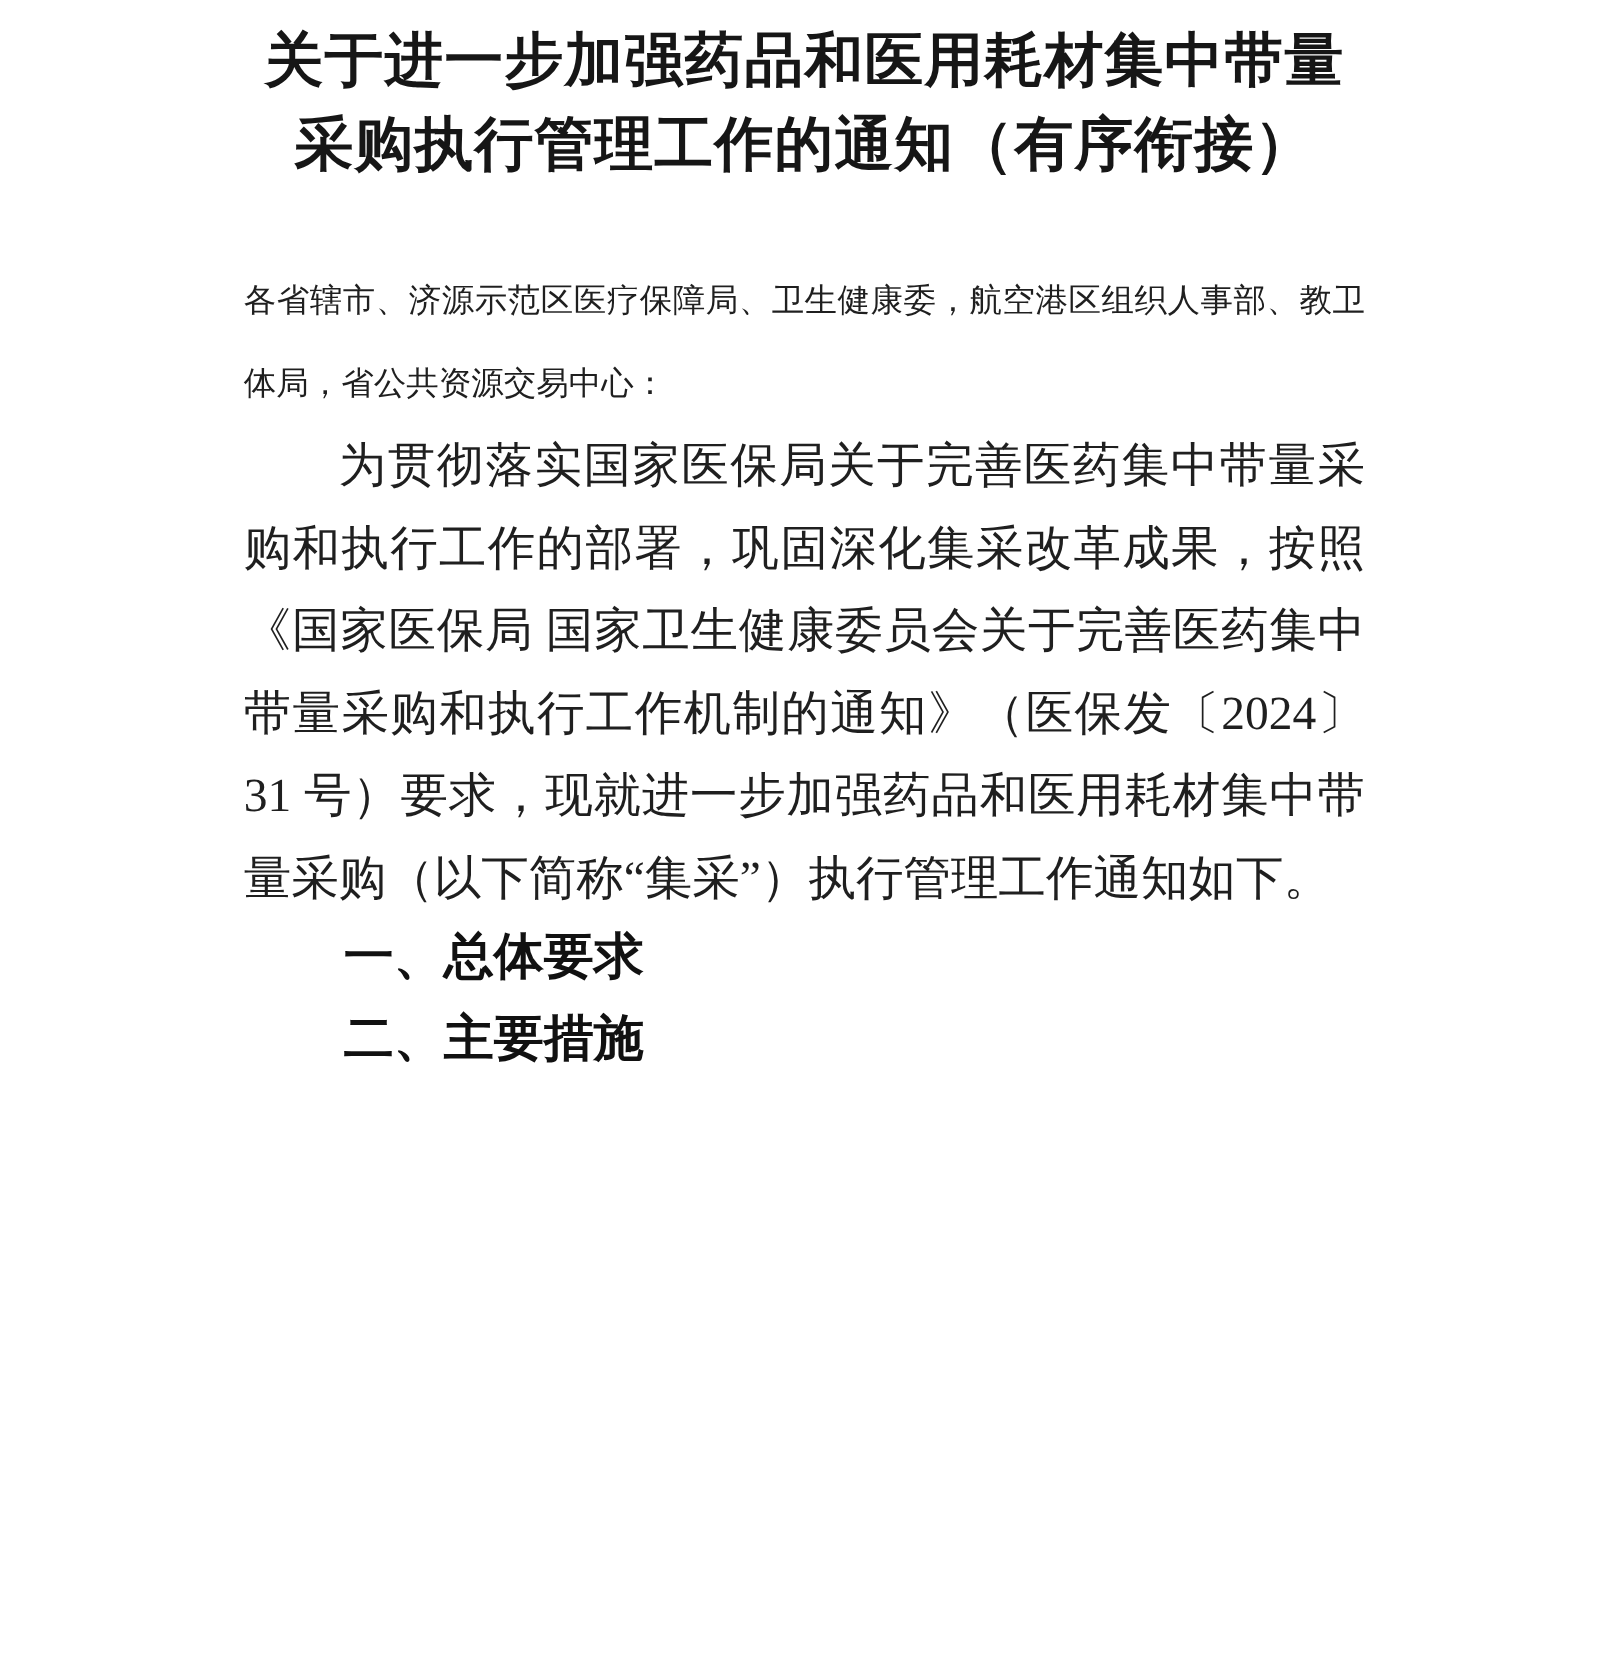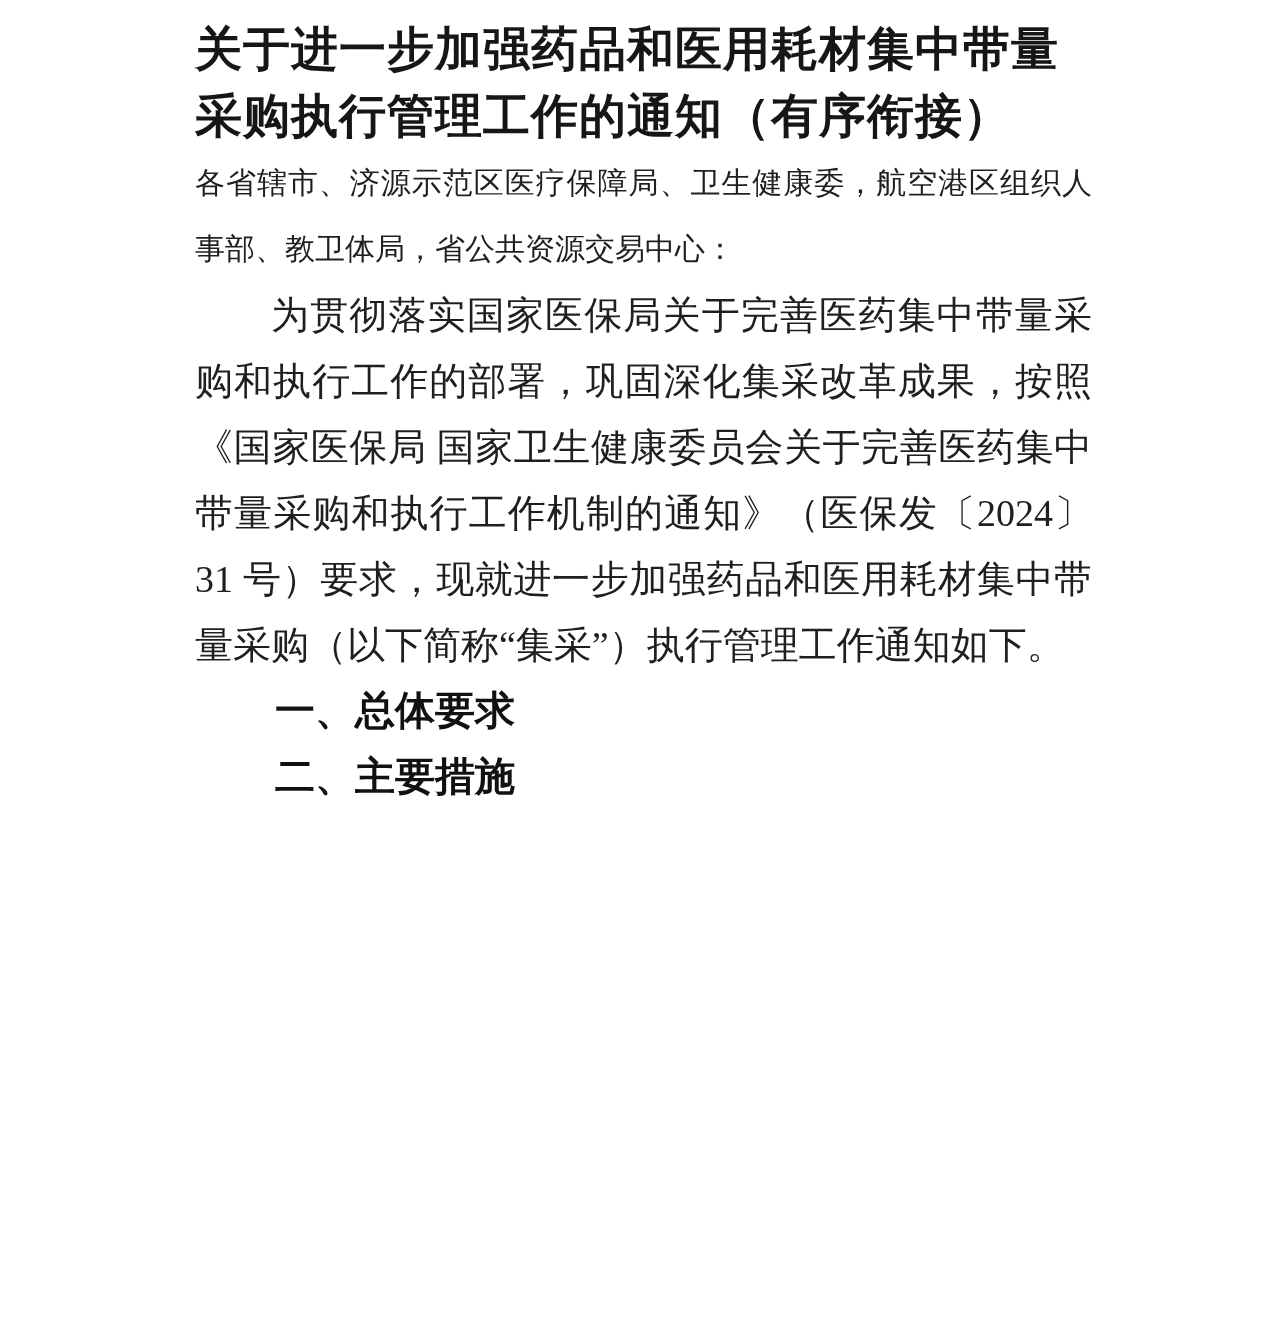--- a/index.html
+++ b/index.html
@@ -15,44 +15,45 @@
     height: 1340px;
     background: #ffffff;
     color: #1b1b1b;
     padding: 10px 188px 0 195px;
   }
   .title {
     font-family: "Liberation Serif", serif;
     font-weight: 700;
     font-size: 47px;
     line-height: 67px;
-    text-align: left;
+    text-align: center;
     letter-spacing: 1px;
     color: #161616;
     margin-top: 6px;
+    margin-bottom: 58px;
   }
   .title-line { display: block; }
   .address {
-    font-size: 30px;
+    font-size: 26px;
     line-height: 66px;
     text-align: justify;
     text-justify: inter-character;
     color: #1f1f1f;
   }
   .para {
     font-size: 38px;
     line-height: 66px;
     text-align: justify;
     text-justify: inter-character;
     text-indent: 2em;
     color: #1f1f1f;
     font-family: Liberation Serif, serif;
   }
   .heading {
-    font-family: Liberation Serif, serif;
+    font-family: Liberation Mono, monospace;
     font-weight: 700;
     font-size: 40px;
     line-height: 66px;
     text-indent: 2em;
     color: #111111;
   }
 </style>
 </head>
 <body>
 

